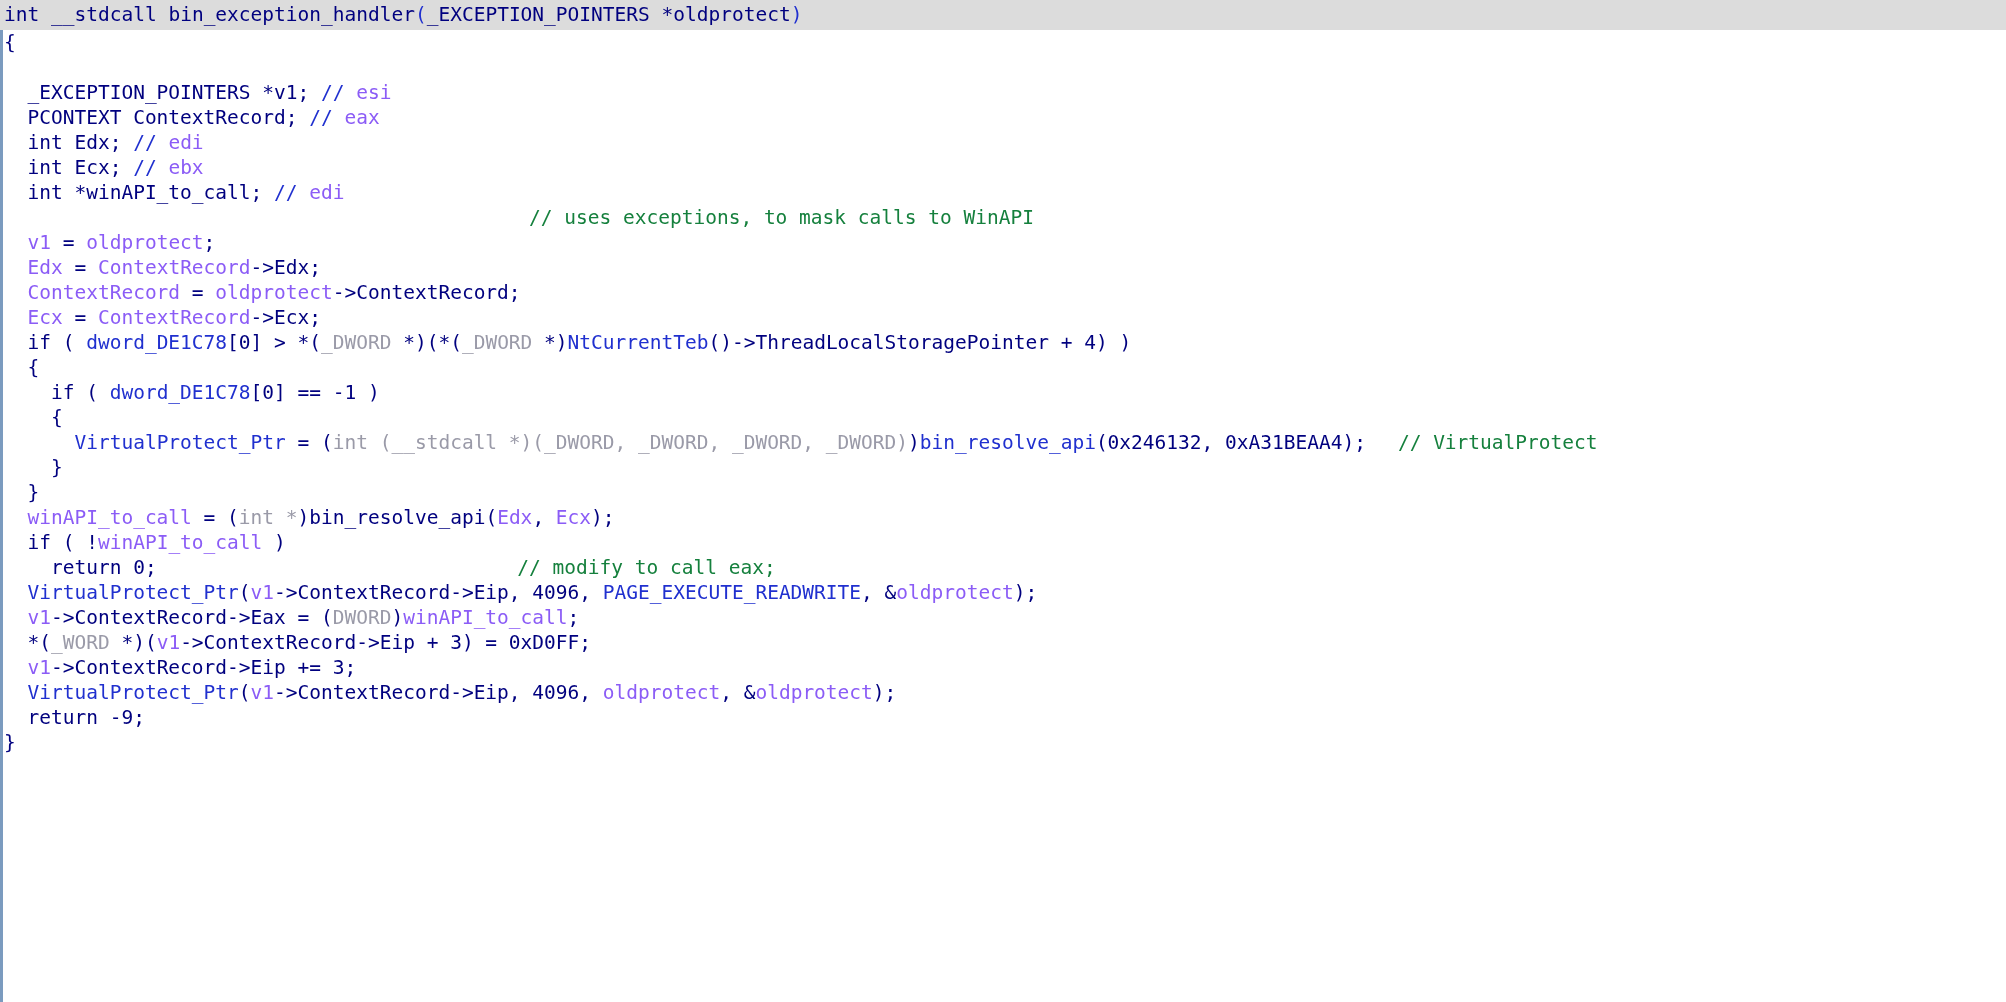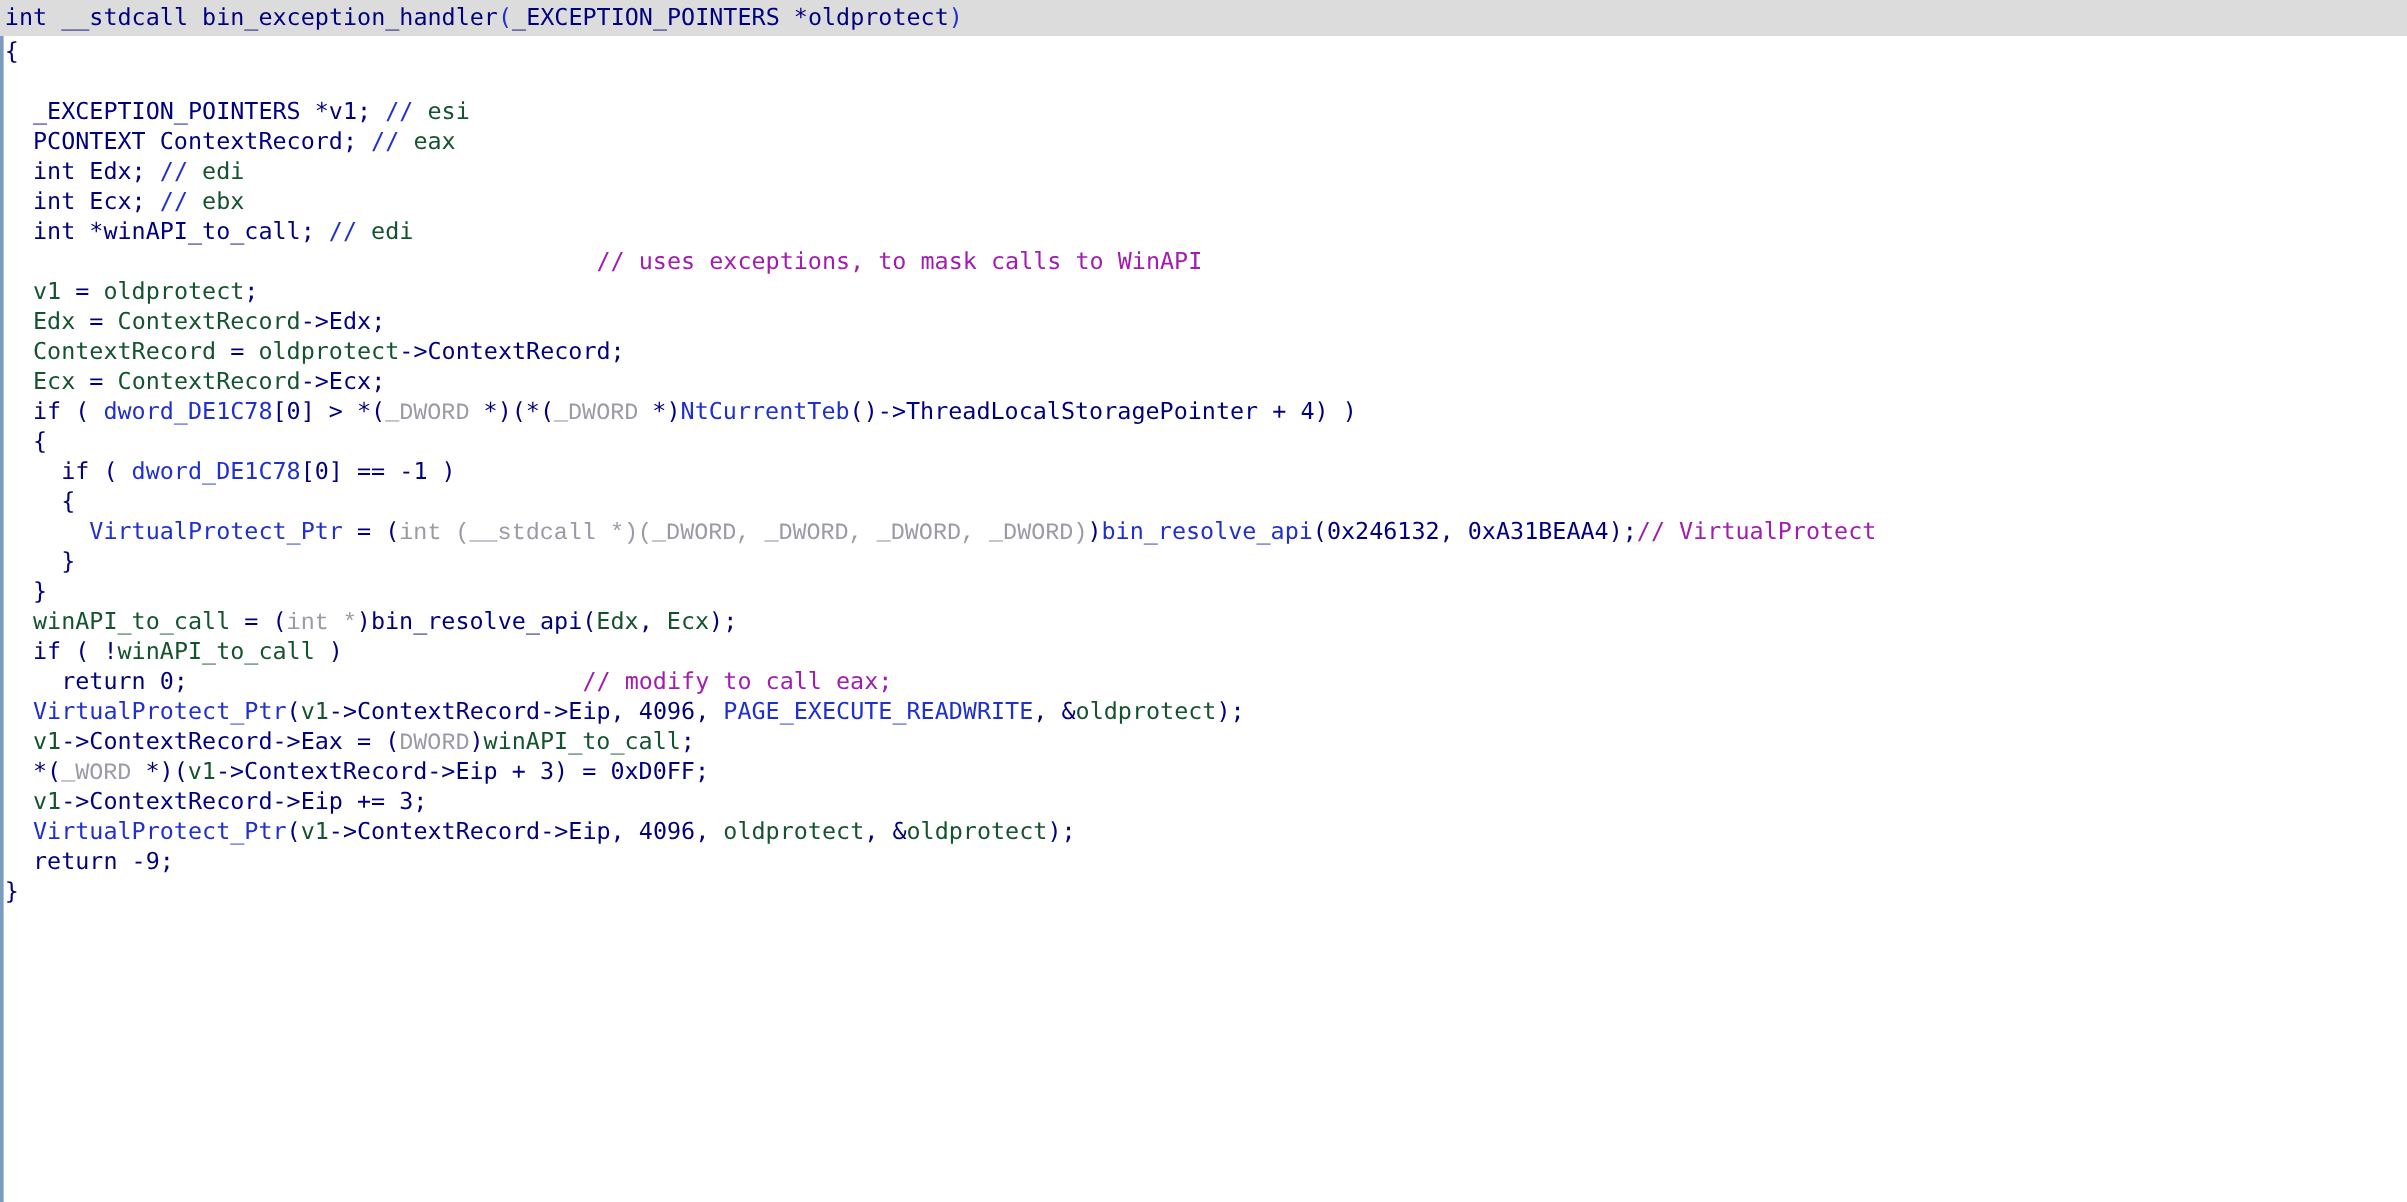--- a/index.html
+++ b/index.html
@@ -53,24 +53,24 @@
 
   .code-line.header {
     background: #dcdcdc;
     color: #808080;
     height: 30px;
     line-height: 30px;
   }
 
   
   .t-def   { color: #00007f; }
-  .t-lvar  { color: #14532d; }            
+  .t-lvar  { color: #8b5cf6; }            
   .t-glob  { color: #2030cf; }            
-  .t-type  { color: #9a9aa8; font-family: Liberation Mono, monospace; }            
-  .t-cmt   { color: #a21caf; }            
+  .t-type  { color: #9a9aa8; }            
+  .t-cmt   { color: #15803d; margin-left: 32px; }            
   .t-cmtm  { color: #2030cf; }
   .t-enum  { color: #2030cf; }
   .t-hdr-p { color: #2030cf; }            
 </style>
 </head>
 <body>
 
 <div id="pseudocode-view">
 
   <div id="gutter-rule"></div>

